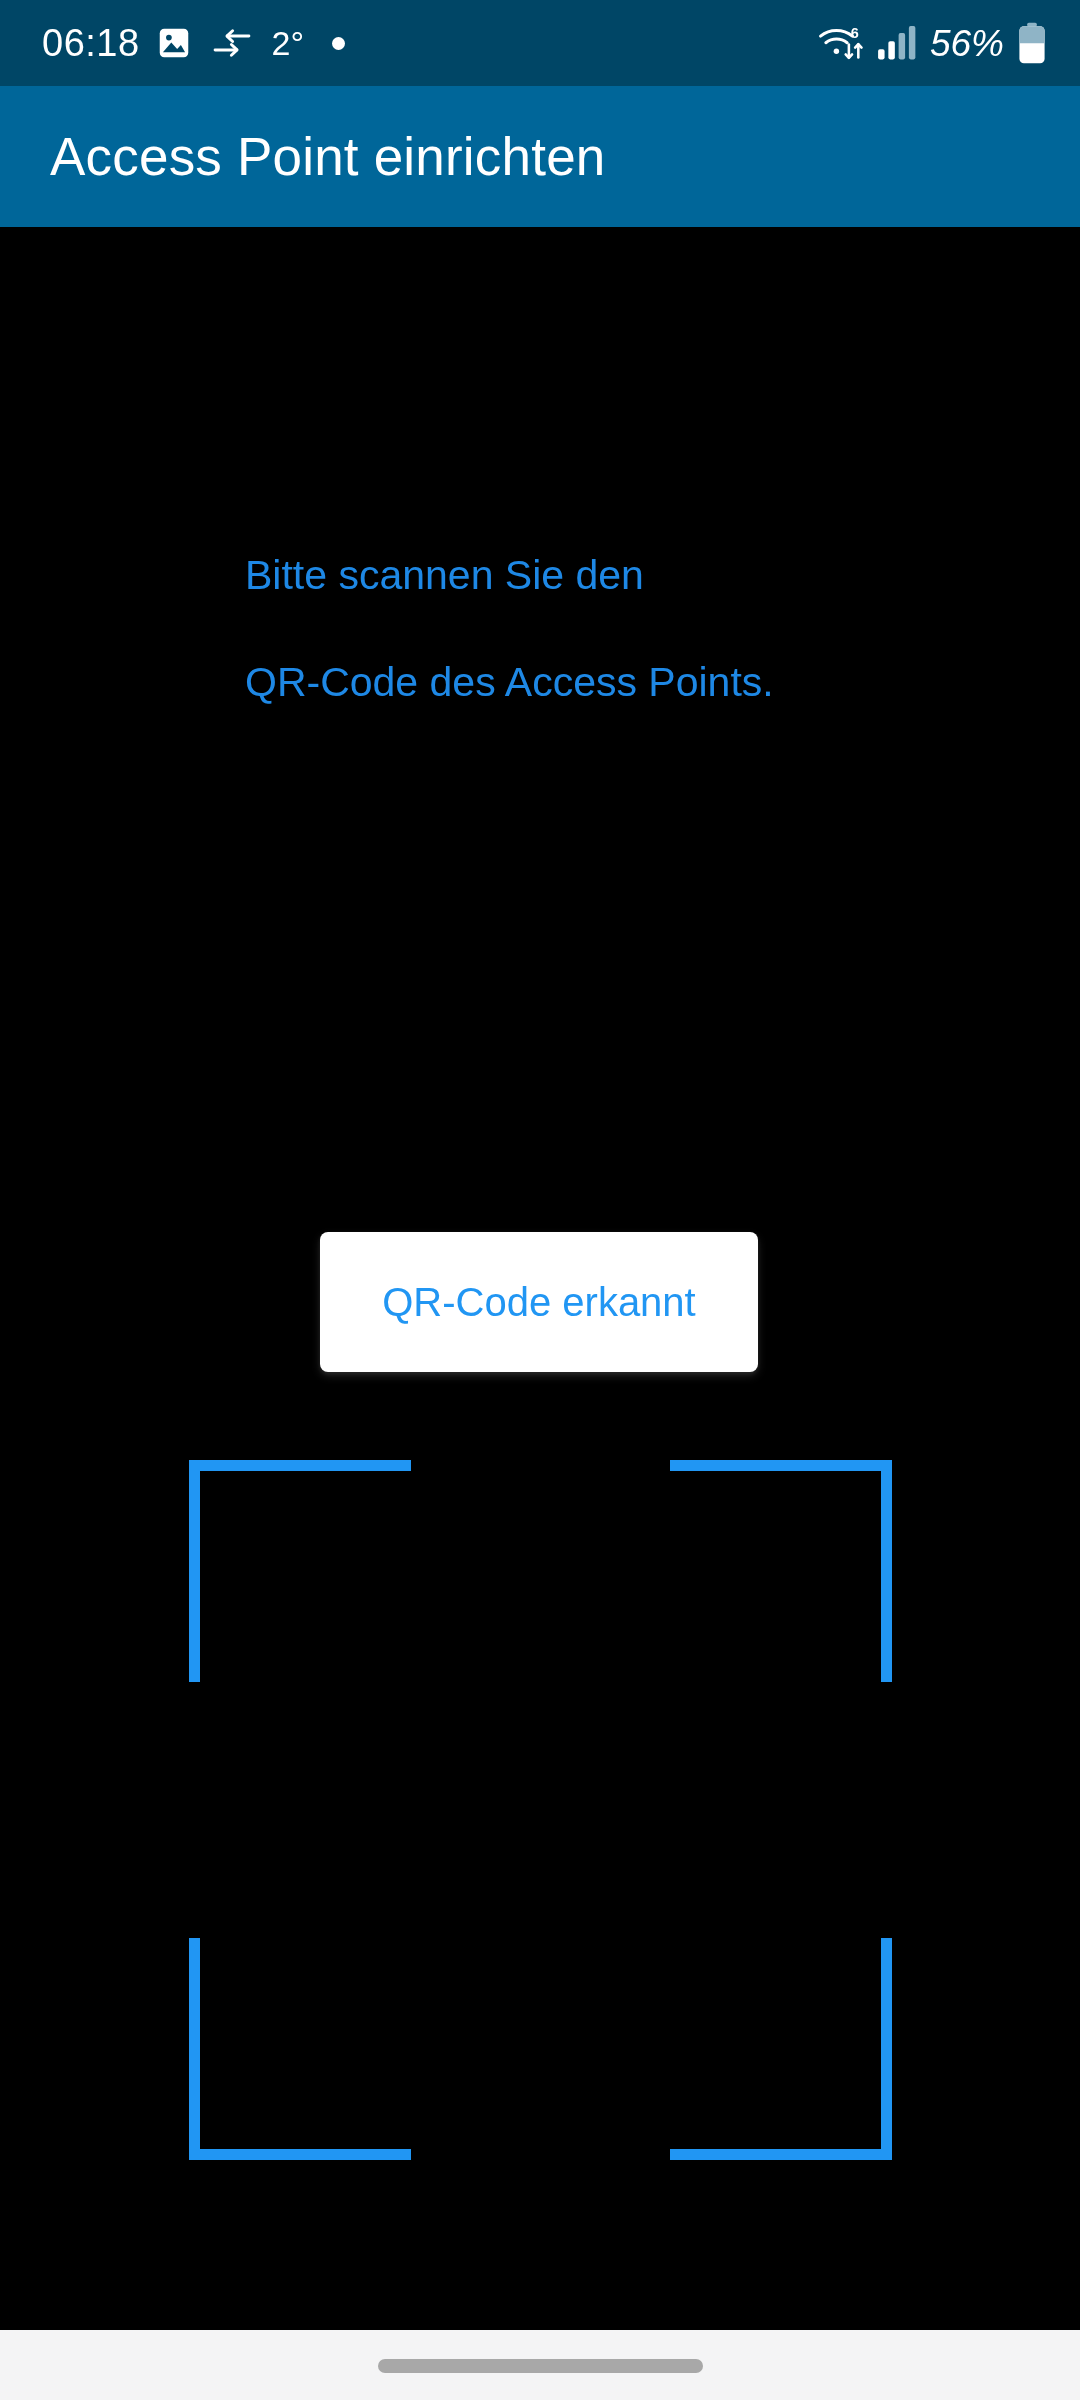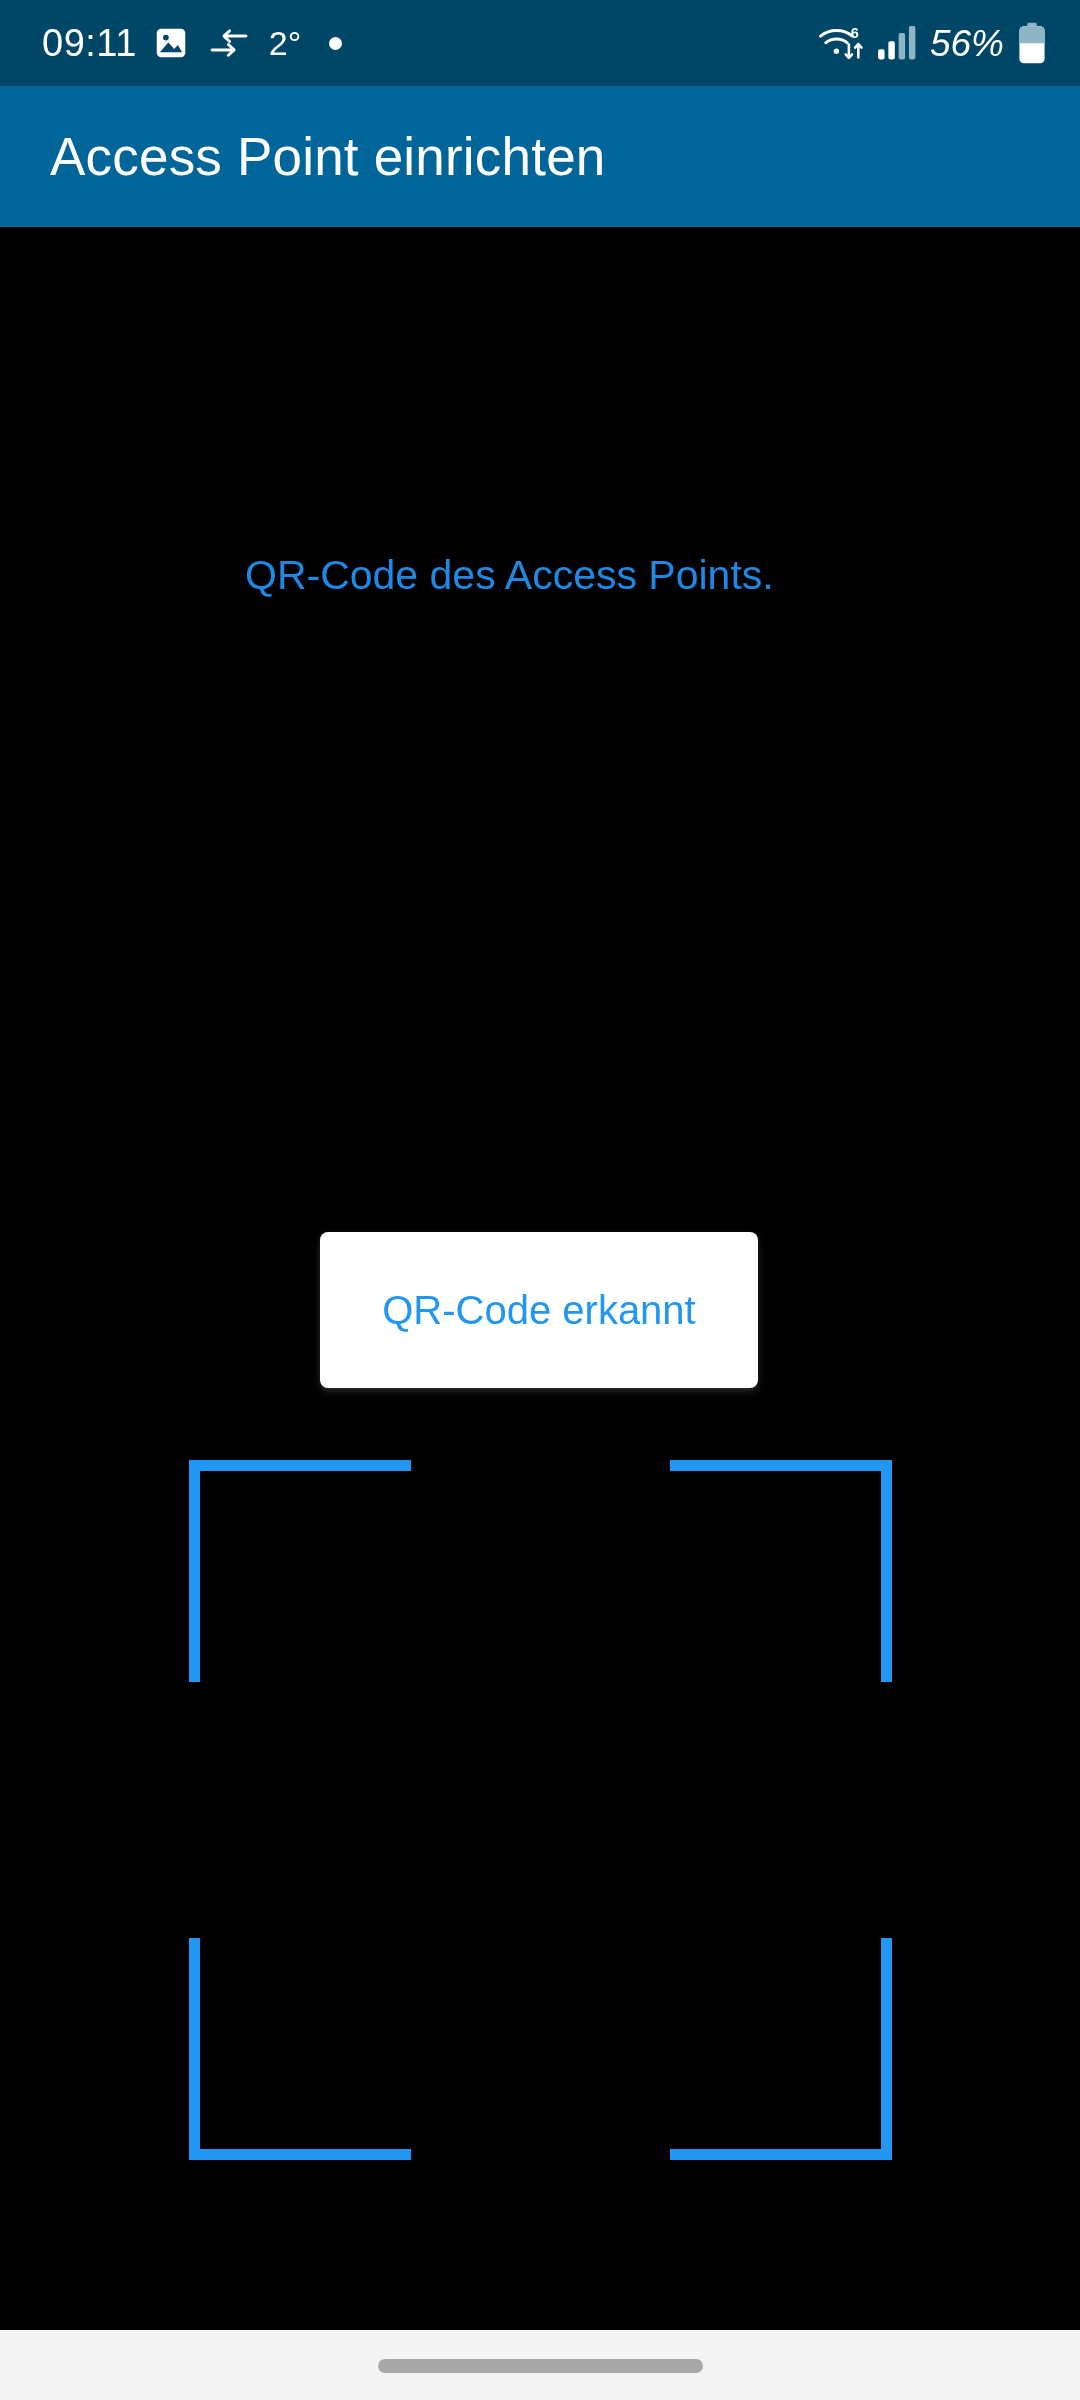--- a/index.html
+++ b/index.html
@@ -149,21 +149,21 @@
   .scan-instructions .line {
     display: block;
   }
 
   
   .result-card {
     position: absolute;
     left: 320px;
     top: 977px;
     width: 438px;
-    height: 156px;
+    height: 140px;
     background: #ffffff;
     border-radius: 8px;
     box-shadow: 0 4px 10px rgba(255,255,255,0.12),
                 0 2px 5px rgba(255,255,255,0.08);
     display: flex;
     align-items: center;
     justify-content: center;
   }
   .result-card-text {
     color: #2196f3;
@@ -229,21 +229,21 @@
   }
 </style>
 </head>
 <body>
 
 <div id="phone-screen">
 
   <div class="status-bar">
 
     <div class="status-left">
-      <span class="status-clock">09:11</span>
+      <span class="status-clock">06:18</span>
 
       <span>
         <svg class="icon-photo" viewBox="0 0 24 24" aria-hidden="true">
           <rect x="2.5" y="2.5" width="19" height="19" rx="3" fill="#ffffff"></rect>
           <circle cx="8.6" cy="8.4" r="1.9" fill="#004666"></circle>
           <path d="M4.6 18.2 L10.2 11.6 L14.1 16.0 L16.6 13.3 L19.4 18.2 Z" fill="#004666"></path>
         </svg>
       </span>
 
       <span>
@@ -303,20 +303,21 @@
     </div>
   </div>
 
   <div class="app-bar">
     <span class="app-bar-title">Access Point einrichten</span>
   </div>
 
   <div class="scanner-view">
 
     <div class="scan-instructions">
+      <span class="line">Bitte scannen Sie den</span>
       <span class="line">QR-Code des Access Points.</span>
     </div>
 
     <div class="result-card">
       <span class="result-card-text">QR-Code erkannt</span>
     </div>
 
     <div class="viewfinder">
       <span class="corner tl"></span>
       <span class="corner tr"></span>

